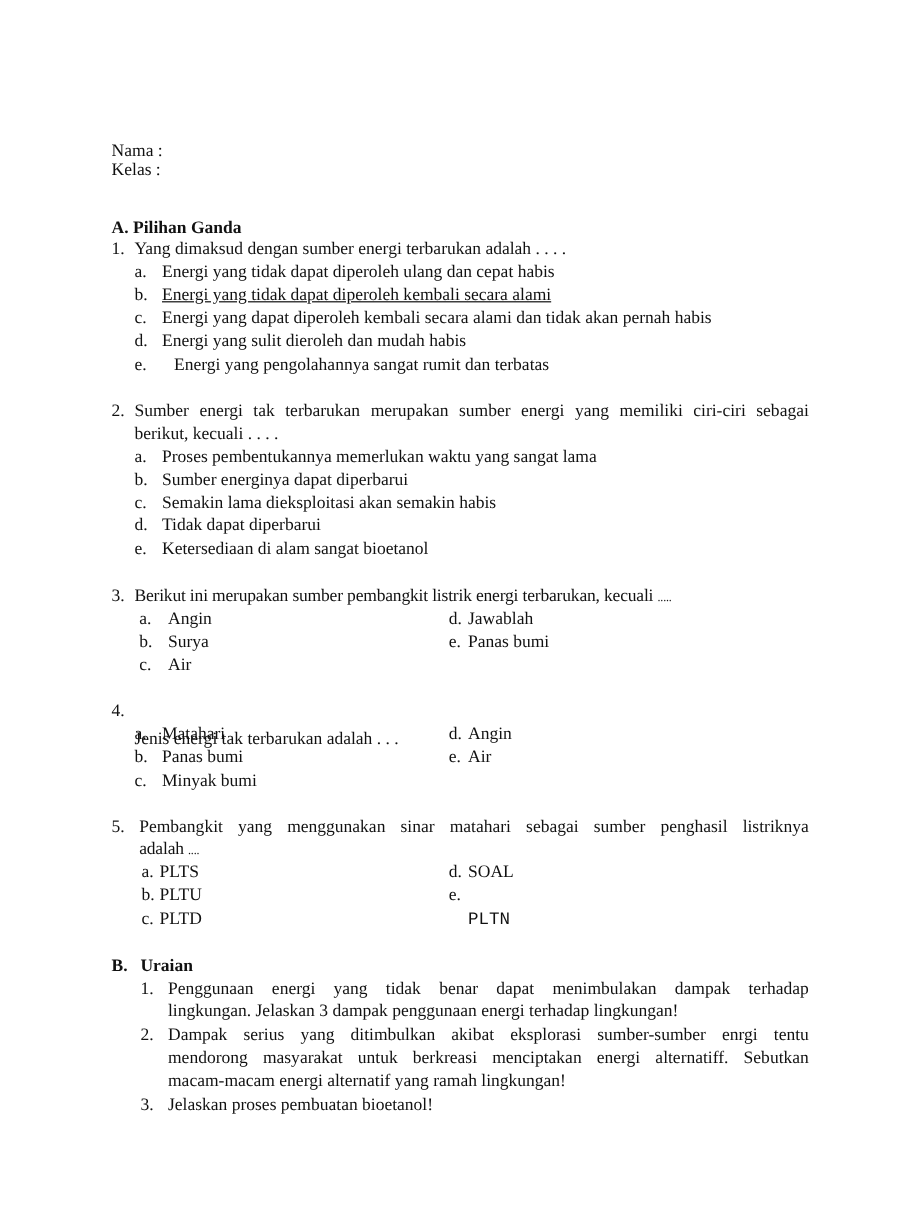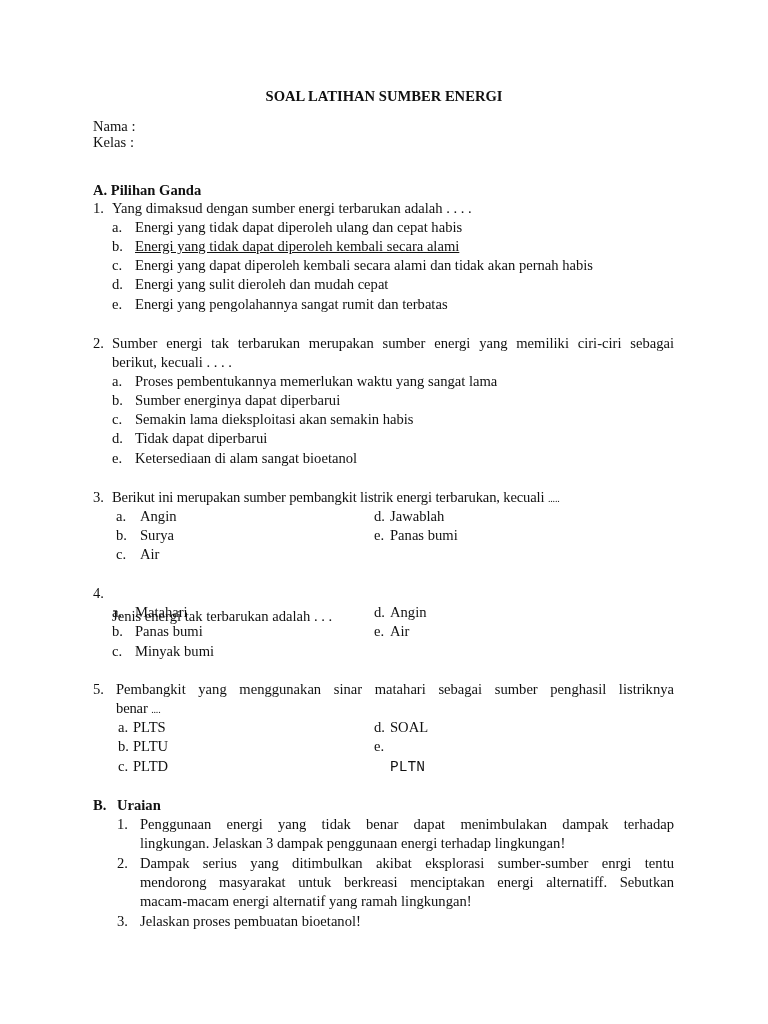--- a/index.html
+++ b/index.html
@@ -17,40 +17,39 @@
     position: absolute; white-space: normal; text-align: justify; text-align-last: justify; line-height: 19px;
   }
   .sans-ish { font-family: "Liberation Sans Narrow", "Liberation Serif", serif; letter-spacing: -0.15px; }
   .dots { font-size: 10px; }
 </style>
 </head>
 <body>
 
 <div class="page">
 
-  <div class="abs title">SOAL LATIHAN SUMBER ENERGI</div>
 
   <div class="abs" style="left:93px;top:117px;">Nama :</div>
   <div class="abs" style="left:93px;top:133px;">Kelas :</div>
 
   <div class="abs bold" style="left:93px;top:181px;">A. Pilihan Ganda</div>
 
   <div>
     <div class="abs" style="left:93px;top:199px;">1.</div>
     <div class="abs" style="left:112px;top:199px;">Yang dimaksud dengan sumber energi terbarukan adalah . . . .</div>
     <div class="abs" style="left:112px;top:218px;">a.</div>
     <div class="abs" style="left:135px;top:218px;">Energi yang tidak dapat diperoleh ulang dan cepat habis</div>
     <div class="abs" style="left:112px;top:237px;">b.</div>
     <div class="abs" style="left:135px;top:237px;text-decoration:underline;">Energi yang tidak dapat diperoleh kembali secara alami</div>
     <div class="abs" style="left:112px;top:256px;">c.</div>
     <div class="abs" style="left:135px;top:256px;">Energi yang dapat diperoleh kembali secara alami dan tidak akan pernah habis</div>
     <div class="abs" style="left:112px;top:275px;">d.</div>
-    <div class="abs" style="left:135px;top:275px;">Energi yang sulit dieroleh dan mudah cepat</div>
+    <div class="abs" style="left:135px;top:275px;">Energi yang sulit dieroleh dan mudah habis</div>
     <div class="abs" style="left:112px;top:295px;">e.</div>
-    <div class="abs" style="left:135px;top:295px;">Energi yang pengolahannya sangat rumit dan terbatas</div>
+    <div class="abs" style="left:145px;top:295px;">Energi yang pengolahannya sangat rumit dan terbatas</div>
   </div>
 
   <div>
     <div class="abs" style="left:93px;top:334px;">2.</div>
     <div class="justify" style="left:112px;top:334px;width:562px;">Sumber energi tak terbarukan merupakan sumber energi yang memiliki ciri-ciri sebagai</div>
     <div class="abs" style="left:112px;top:353px;">berikut, kecuali . . . .</div>
     <div class="abs" style="left:112px;top:372px;">a.</div>
     <div class="abs" style="left:135px;top:372px;">Proses pembentukannya memerlukan waktu yang sangat lama</div>
     <div class="abs" style="left:112px;top:391px;">b.</div>
     <div class="abs" style="left:135px;top:391px;">Sumber energinya dapat diperbarui</div>
@@ -88,21 +87,21 @@
     <div class="abs" style="left:135px;top:642px;">Minyak bumi</div>
     <div class="abs" style="left:374px;top:603px;">d.</div>
     <div class="abs" style="left:390px;top:603px;">Angin</div>
     <div class="abs" style="left:374px;top:622px;">e.</div>
     <div class="abs" style="left:390px;top:622px;">Air</div>
   </div>
 
   <div>
     <div class="abs" style="left:93px;top:680px;">5.</div>
     <div class="justify" style="left:116px;top:680px;width:558px;">Pembangkit yang menggunakan sinar matahari  sebagai sumber penghasil listriknya</div>
-    <div class="abs sans-ish" style="left:116px;top:699px;"><span>benar</span> <span class="dots">....</span></div>
+    <div class="abs sans-ish" style="left:116px;top:699px;"><span>adalah</span> <span class="dots">....</span></div>
     <div class="abs" style="left:118px;top:718px;">a.</div>
     <div class="abs" style="left:133px;top:718px;">PLTS</div>
     <div class="abs" style="left:118px;top:737px;">b.</div>
     <div class="abs" style="left:133px;top:737px;">PLTU</div>
     <div class="abs" style="left:118px;top:757px;">c.</div>
     <div class="abs" style="left:133px;top:757px;">PLTD</div>
     <div class="abs" style="left:374px;top:718px;">d.</div>
     <div class="abs" style="left:390px;top:718px;">SOAL</div>
     <div class="abs" style="left:374px;top:737px;">e.</div>
     <div class="abs" style="left:390px;top:758px;font-family:Liberation Mono, monospace;">PLTN</div>

